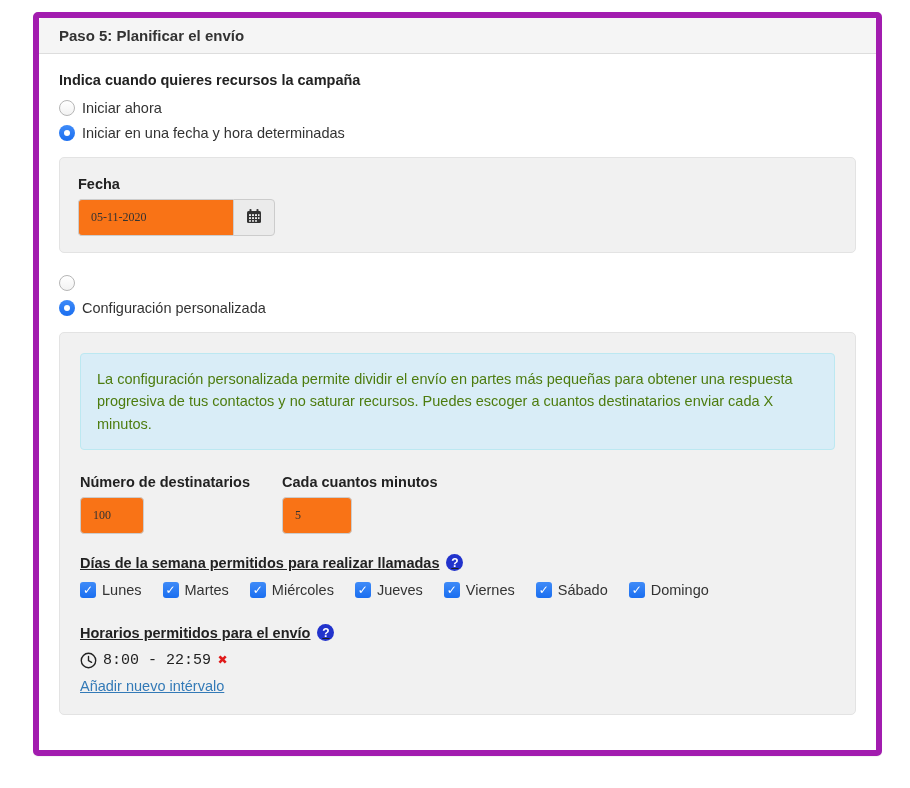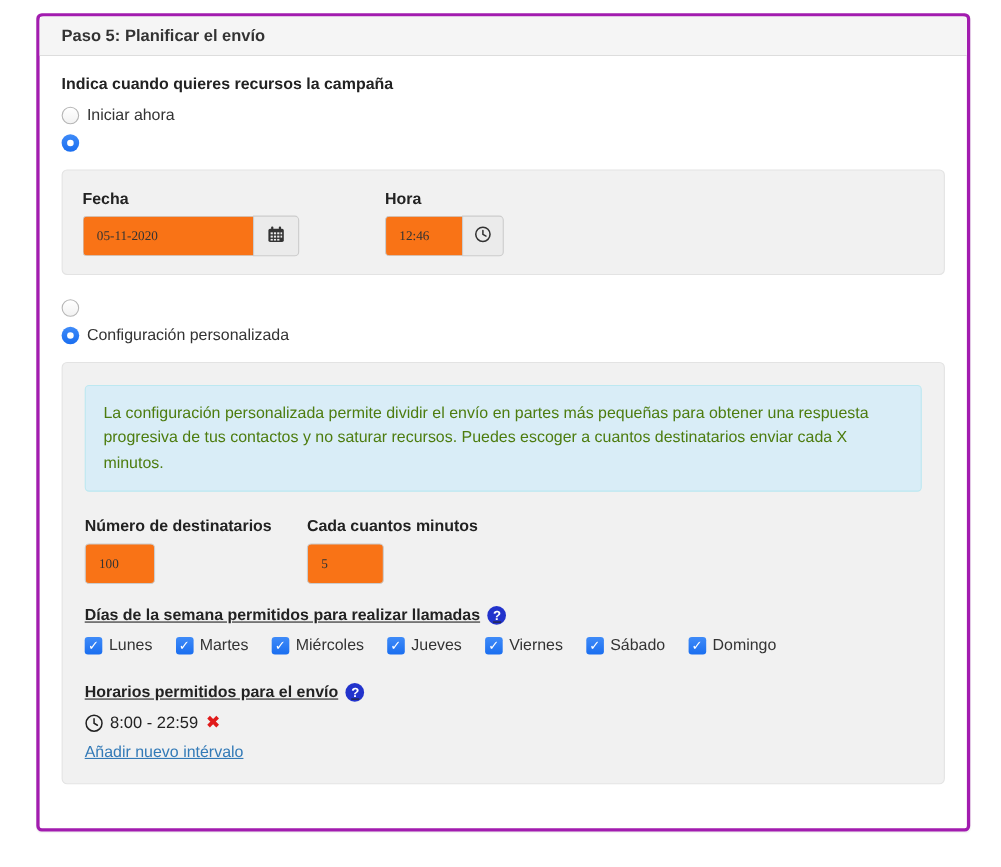--- a/index.html
+++ b/index.html
@@ -10,21 +10,21 @@
     font-size: 14px;
   }
   .page { width: 910px; height: 788px; position: relative; background: #fff; }
 
   
   .panel {
     position: absolute;
     left: 33px; top: 12px;
     width: 849px; height: 744px;
     background: #fff;
-    border: 3px solid #a21caf;
+    border: 6px solid #a21caf;
     border-radius: 5px;
     box-shadow: 0 1px 1px rgba(0,0,0,.05);
   }
   .panel-heading {
     background: #f5f5f5;
     border-bottom: 1px solid #ddd;
     border-radius: 4px 4px 0 0;
     padding: 9px 20px;
     font-size: 15px;
     font-weight: bold;
@@ -198,20 +198,21 @@
     font-weight: bold;
     line-height: 1;
   }
 
   .interval-row {
     display: flex;
     align-items: center;
     margin-bottom: 9px;
     font-size: 15px;
     color: #222;
+    font-family: Liberation Mono, monospace;
   }
   .clock-glyph { margin-right: 6px; display: inline-flex; }
   .delete-x {
     color: #e01a1a;
     font-weight: bold;
     font-size: 16px;
     margin-left: 7px;
     cursor: pointer;
     line-height: 1;
   }
@@ -236,20 +237,21 @@
     <div class="panel-body">
 
       <div class="section-title">Indica cuando quieres recursos la campaña</div>
 
       <div class="radio-row">
         <span class="radio-circle"></span>
         <span>Iniciar ahora</span>
       </div>
       <div class="radio-row">
         <span class="radio-circle checked"></span>
+        <span>Iniciar en una fecha y hora determinadas</span>
       </div>
 
       <div class="well well-datetime">
         <div class="dt-row">
           <div class="dt-group">
             <div class="field-label">Fecha</div>
             <div class="input-group">
               <input class="text-input fecha-input" type="text" value="05-11-2020" style="">
               <span class="input-addon fecha-addon">
                 <span>
@@ -269,34 +271,20 @@
                       <rect x="3" y="12.2" width="2" height="1.5"></rect>
                         <rect x="6" y="12.2" width="2" height="1.5"></rect>
                         <rect x="9" y="12.2" width="2" height="1.5"></rect>
                     </g>
                   </svg>
                 </span>
               </span>
             </div>
           </div>
 
-          <div class="dt-group dt-hora">
-            <div class="field-label">Hora</div>
-            <div class="input-group">
-              <input class="text-input hora-input" type="text" value="12:46" style="">
-              <span class="input-addon hora-addon">
-                <span>
-                  <svg width="16" height="16" viewBox="0 0 16 16">
-                    <circle cx="8" cy="8" r="6.5" fill="none" stroke="#333" stroke-width="1.4"></circle>
-                    <path d="M8 4.5 V8 L10.8 9.6" fill="none" stroke="#333" stroke-width="1.4" stroke-linecap="round"></path>
-                  </svg>
-                </span>
-              </span>
-            </div>
-          </div>
         </div>
       </div>
 
 
       <div class="radio-row">
         <span class="radio-circle"></span>
       </div>
       <div class="radio-row">
         <span class="radio-circle checked"></span>
         <span>Configuración personalizada</span>

